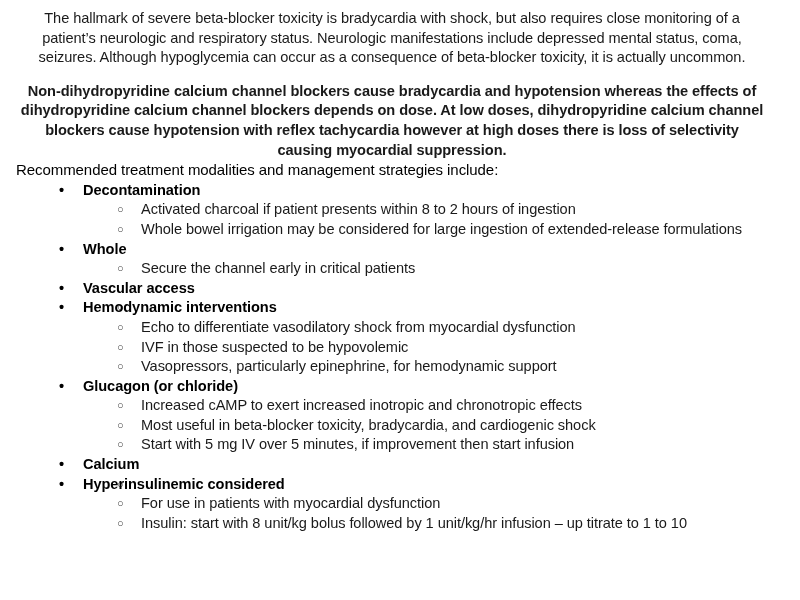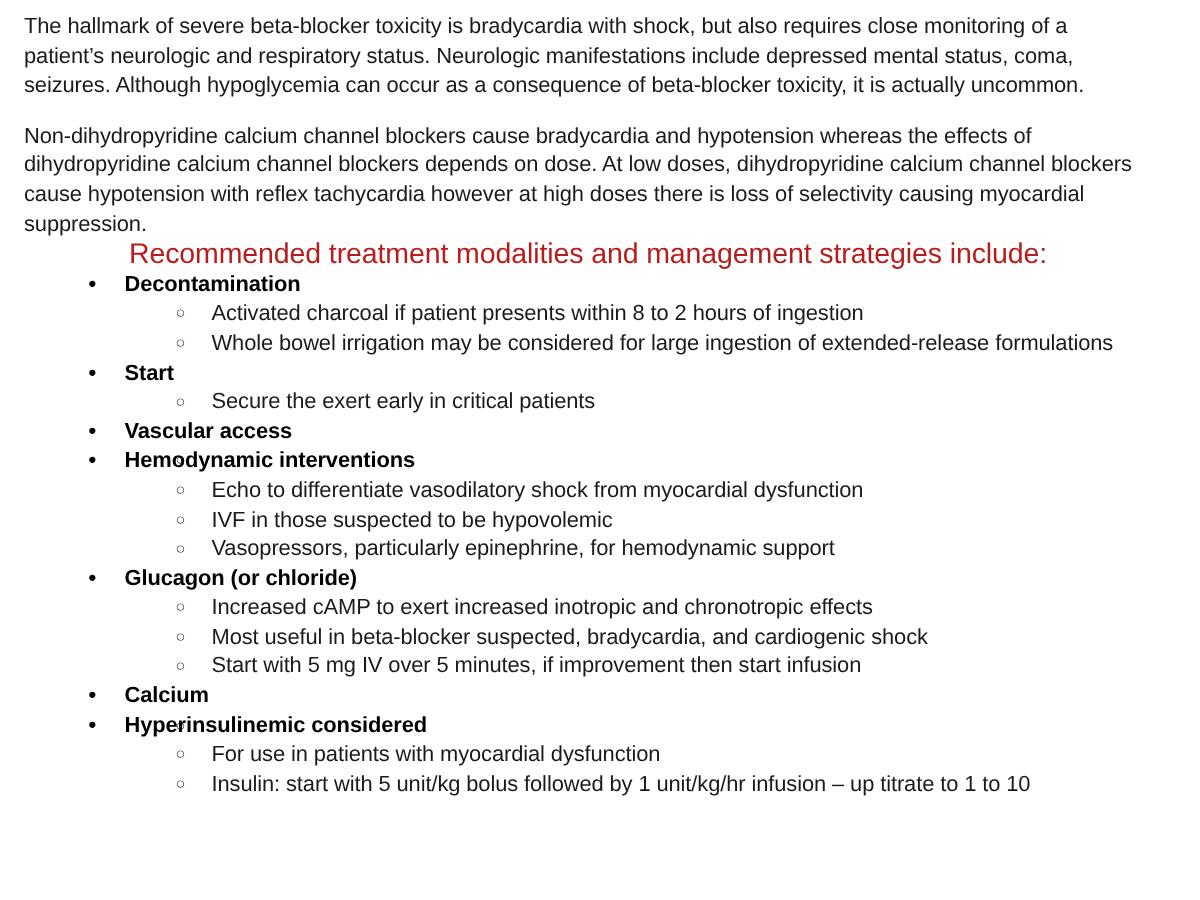--- a/index.html
+++ b/index.html
@@ -27,33 +27,33 @@
     position: absolute;
     left: 16px;
     top: 9px;
     width: 752px;
   }
   p.para {
     margin: 0 0 14px 0;
     font-size: 14.6px;
     line-height: 19.6px;
     color: #1a1a1a;
-    text-align: left;
+    text-align: center;
     letter-spacing: -0.07px;
   }
   p.para:last-of-type {
     margin-bottom: 0;
+    font-weight: bold;
   }
   .intro {
     margin: 0 0 1px 0;
-    font-size: 19px;
-    line-height: 19.6px;
-    color: #b91c1c;
-    letter-spacing: -0.07px;
-    text-align: center;
+    font-size: 15px;
+    line-height: 19.6px;
+    color: #000000;
+    letter-spacing: -0.07px;
   }
   ul.level1 {
     list-style: none;
     margin: 0;
     padding: 0;
   }
   ul.level1 > li.sec {
     margin: 0;
     padding: 0;
   }
@@ -127,26 +127,26 @@
           <li class="sub">
             <span class="bullet-circle">○</span>
             <span>Whole bowel irrigation may be considered for large ingestion of extended-release formulations</span>
           </li>
         </ul>
       </li>
 
       <li class="sec">
         <div class="sec-head">
           <span class="bullet-disc">•</span>
-          <span>Start</span>
-        </div>
-        <ul class="level2">
-          <li class="sub">
-            <span class="bullet-circle">○</span>
-            <span>Secure the exert early in critical patients</span>
+          <span>Whole</span>
+        </div>
+        <ul class="level2">
+          <li class="sub">
+            <span class="bullet-circle">○</span>
+            <span>Secure the channel early in critical patients</span>
           </li>
         </ul>
       </li>
 
       <li class="sec">
         <div class="sec-head">
           <span class="bullet-disc">•</span>
           <span>Vascular access</span>
         </div>
         <ul class="level2">
@@ -182,21 +182,21 @@
           <span class="bullet-disc">•</span>
           <span>Glucagon (or chloride)</span>
         </div>
         <ul class="level2">
           <li class="sub">
             <span class="bullet-circle">○</span>
             <span>Increased cAMP to exert increased inotropic and chronotropic effects</span>
           </li>
           <li class="sub">
             <span class="bullet-circle">○</span>
-            <span>Most useful in beta-blocker suspected, bradycardia, and cardiogenic shock</span>
+            <span>Most useful in beta-blocker toxicity, bradycardia, and cardiogenic shock</span>
           </li>
           <li class="sub">
             <span class="bullet-circle">○</span>
             <span>Start with 5 mg IV over 5 minutes, if improvement then start infusion</span>
           </li>
         </ul>
       </li>
 
       <li class="sec">
         <div class="sec-head">
@@ -215,20 +215,20 @@
           <span class="bullet-disc">•</span>
           <span>Hyperinsulinemic considered</span>
         </div>
         <ul class="level2">
           <li class="sub">
             <span class="bullet-circle">○</span>
             <span>For use in patients with myocardial dysfunction</span>
           </li>
           <li class="sub">
             <span class="bullet-circle">○</span>
-            <span>Insulin: start with 5 unit/kg bolus followed by 1 unit/kg/hr infusion – up titrate to 1 to 10</span>
+            <span>Insulin: start with 8 unit/kg bolus followed by 1 unit/kg/hr infusion – up titrate to 1 to 10</span>
           </li>
         </ul>
       </li>
 
     </ul>
   </div>
 </div>
 
 </body></html>

